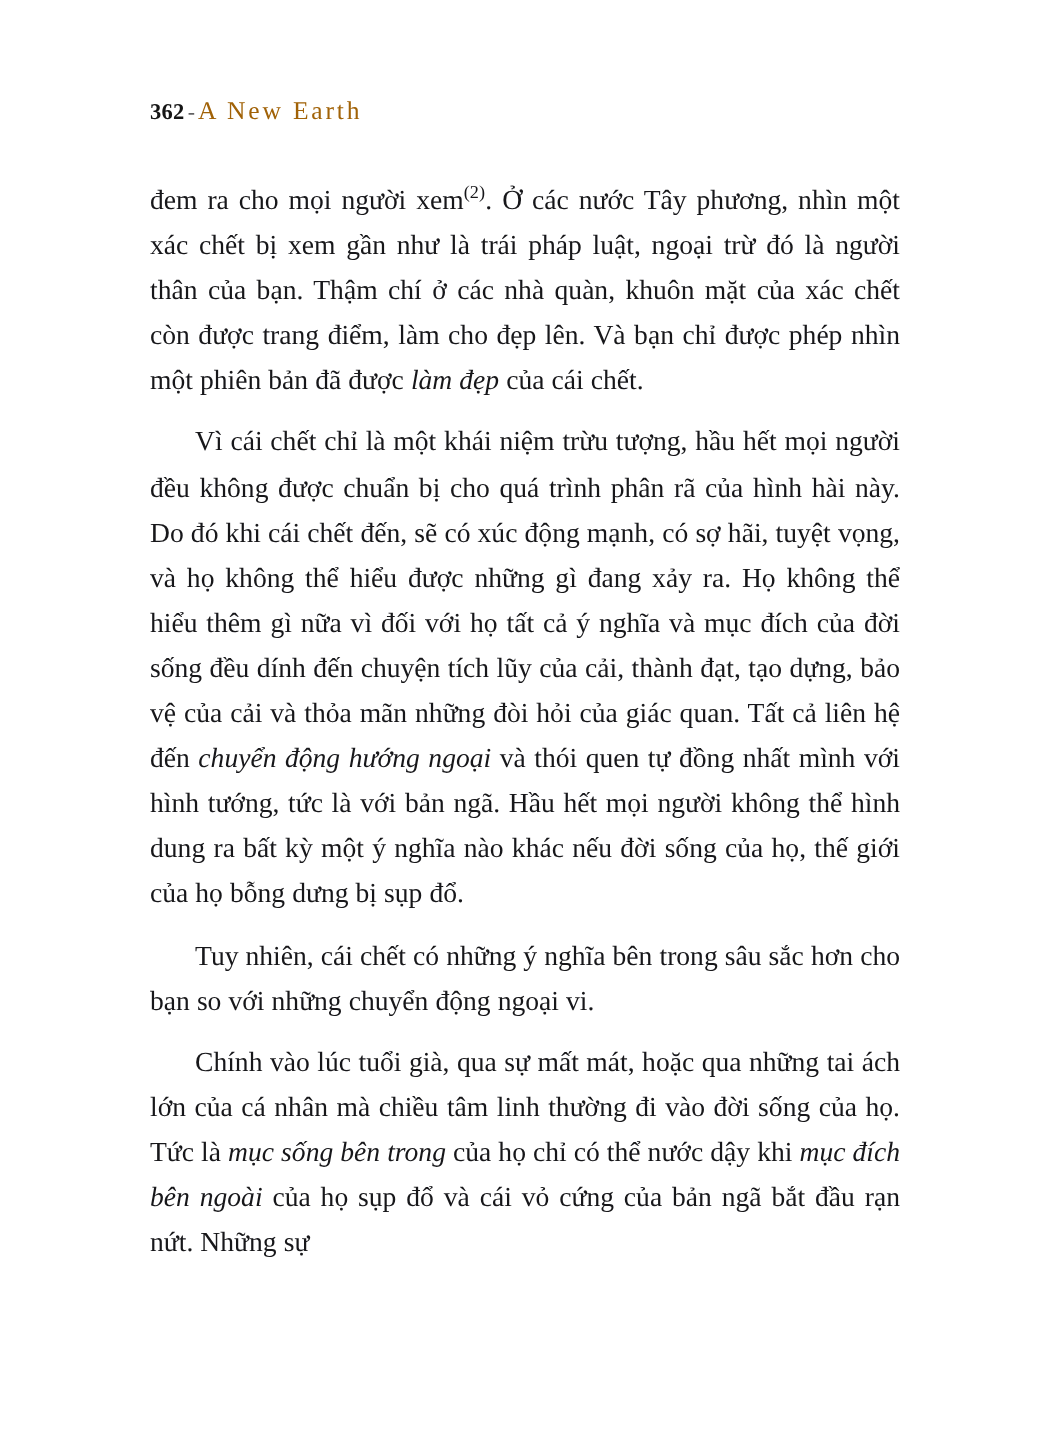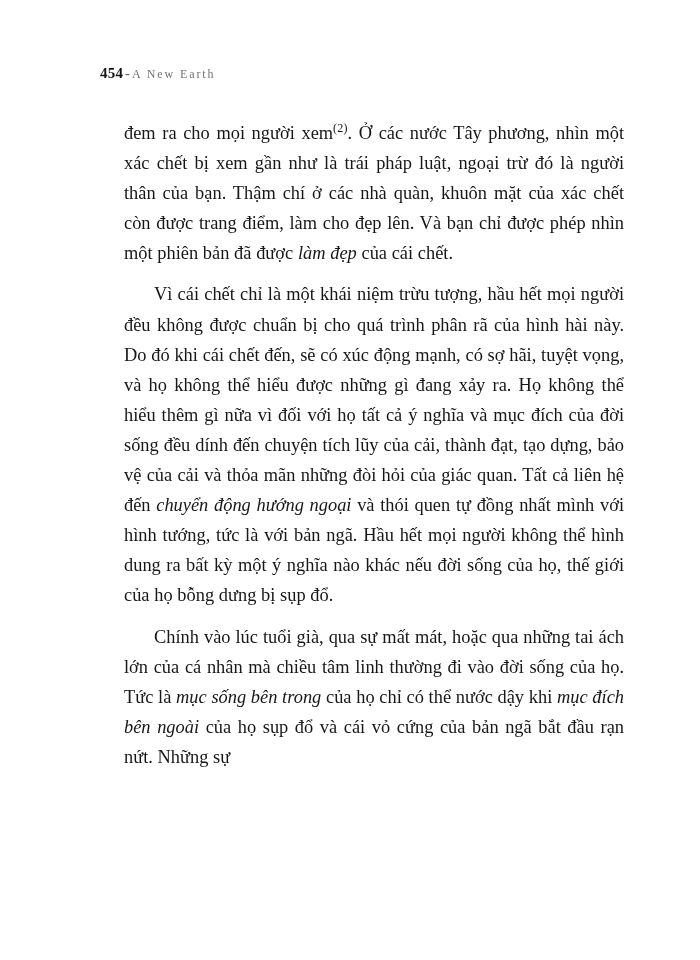--- a/index.html
+++ b/index.html
@@ -37,32 +37,31 @@
     font-size: 15px;
   }
 
   .running-head .dash {
     color: #58585a;
     font-weight: normal;
     padding: 0 2px;
   }
 
   .running-head .book-title {
-    color: #737373;
+    color: #a16207;
     letter-spacing: 1.9px;
-    font-size: 12px;
+    font-size: 17px;
   }
 
   
   .text-block {
     position: absolute;
     left: 100px;
     top: 118px;
     width: 500px;
-    margin-left: 24px;
   }
 
   p.para {
     margin: 0;
     font-family: "Liberation Serif", "DejaVu Serif", serif;
     font-size: 18.4px;
     line-height: 30.1px;
     color: #17171a;
     text-align: justify;
     text-justify: inter-word;
@@ -89,22 +88,23 @@
     line-height: 0;
     letter-spacing: 0.1px;
   }
 </style>
 </head>
 <body>
 
 <div class="page">
 
   <div class="running-head">
-    <span class="folio">454</span><span class="dash">-</span><span class="book-title">A New Earth</span>
+    <span class="folio">362</span><span class="dash">-</span><span class="book-title">A New Earth</span>
   </div>
 
   <div class="text-block">
       <p class="para" style="text-indent: 0px;"><span>đem ra cho mọi người xem</span><sup class="fn">(2)</sup><span>. Ở các nước Tây phương, nhìn một xác chết bị xem gần như là trái pháp luật, ngoại trừ đó là người thân của bạn. Thậm chí ở các nhà quàn, khuôn mặt của xác chết còn được trang điểm, làm cho đẹp lên. Và bạn chỉ được phép nhìn một phiên bản đã được </span><em>làm đẹp</em><span> của cái chết.</span></p>
       <p class="para gap-before"><span>Vì cái chết chỉ là một khái niệm trừu tượng, hầu hết mọi người đều không được chuẩn bị cho quá trình phân rã của hình hài này. Do đó khi cái chết đến, sẽ có xúc động mạnh, có sợ hãi, tuyệt vọng, và họ không thể hiểu được những gì đang xảy ra. Họ không thể hiểu thêm gì nữa vì đối với họ tất cả ý nghĩa và mục đích của đời sống đều dính đến chuyện tích lũy của cải, thành đạt, tạo dựng, bảo vệ của cải và thỏa mãn những đòi hỏi của giác quan. Tất cả liên hệ đến </span><em>chuyển động hướng ngoại</em><span> và thói quen tự đồng nhất mình với hình tướng, tức là với bản ngã. Hầu hết mọi người không thể hình dung ra bất kỳ một ý nghĩa nào khác nếu đời sống của họ, thế giới của họ bỗng dưng bị sụp đổ.</span></p>
+      <p class="para gap-before"><span>Tuy nhiên, cái chết có những ý nghĩa bên trong sâu sắc hơn cho bạn so với những chuyển động ngoại vi.</span></p>
       <p class="para gap-before"><span>Chính vào lúc tuổi già, qua sự mất mát, hoặc qua những tai ách lớn của cá nhân mà chiều tâm linh thường đi vào đời sống của họ. Tức là </span><em>mục sống bên trong</em><span> của họ chỉ có thể nước dậy khi </span><em>mục đích bên ngoài</em><span> của họ sụp đổ và cái vỏ cứng của bản ngã bắt đầu rạn nứt. Những sự</span></p>
     </div>
 
 </div>
 
 </body></html>

